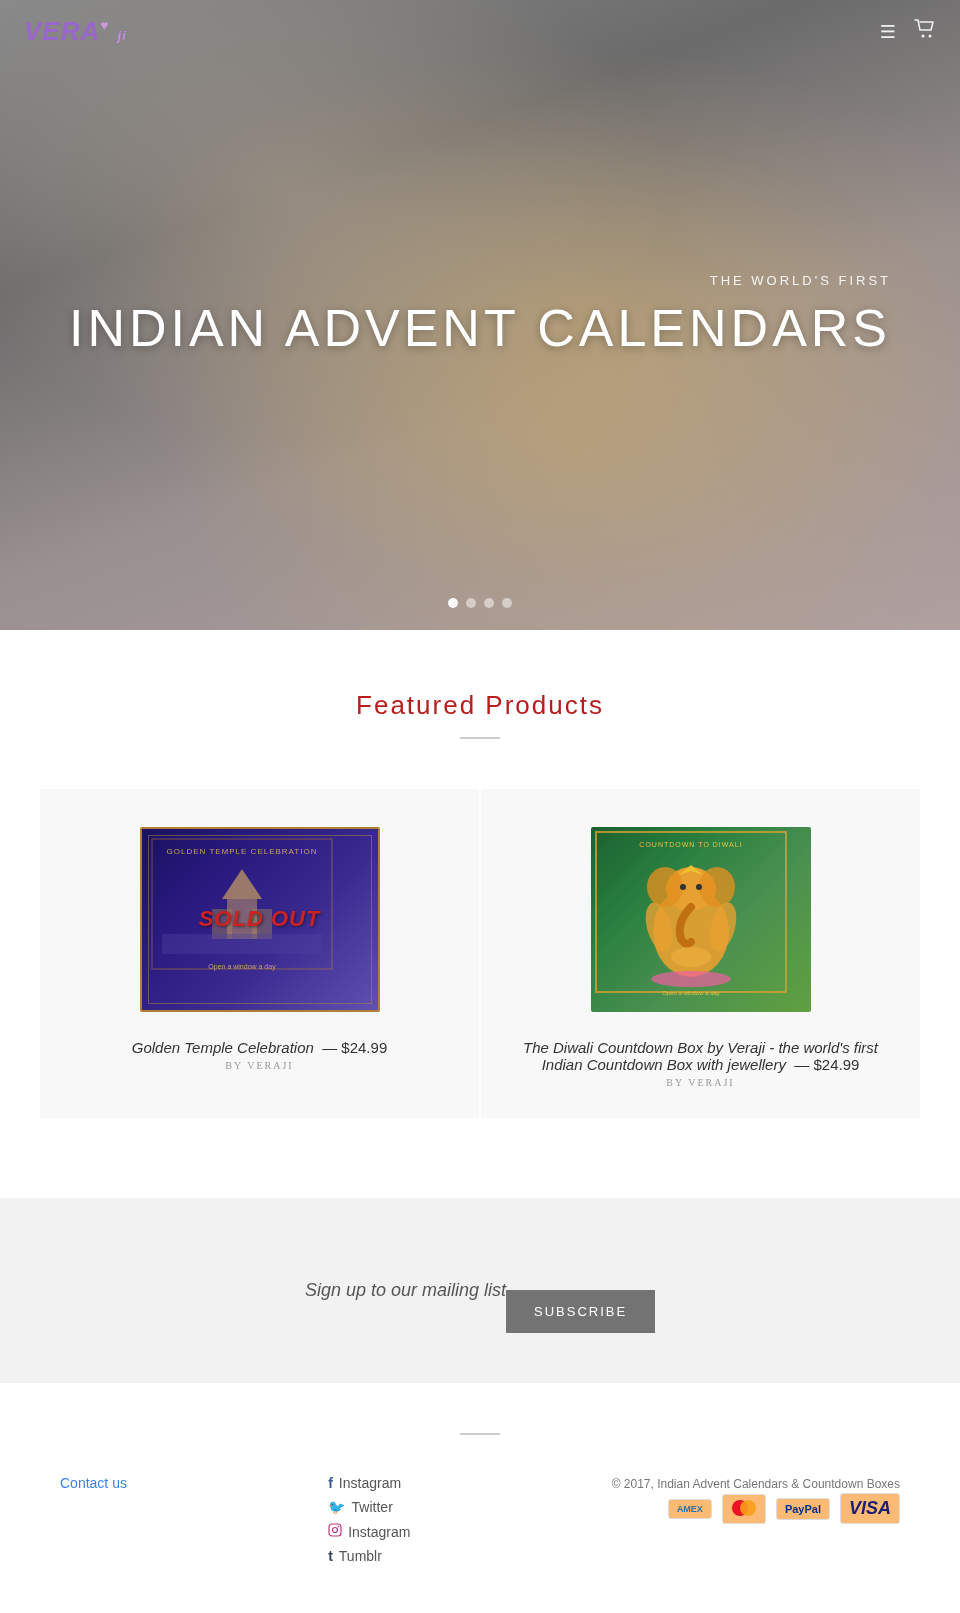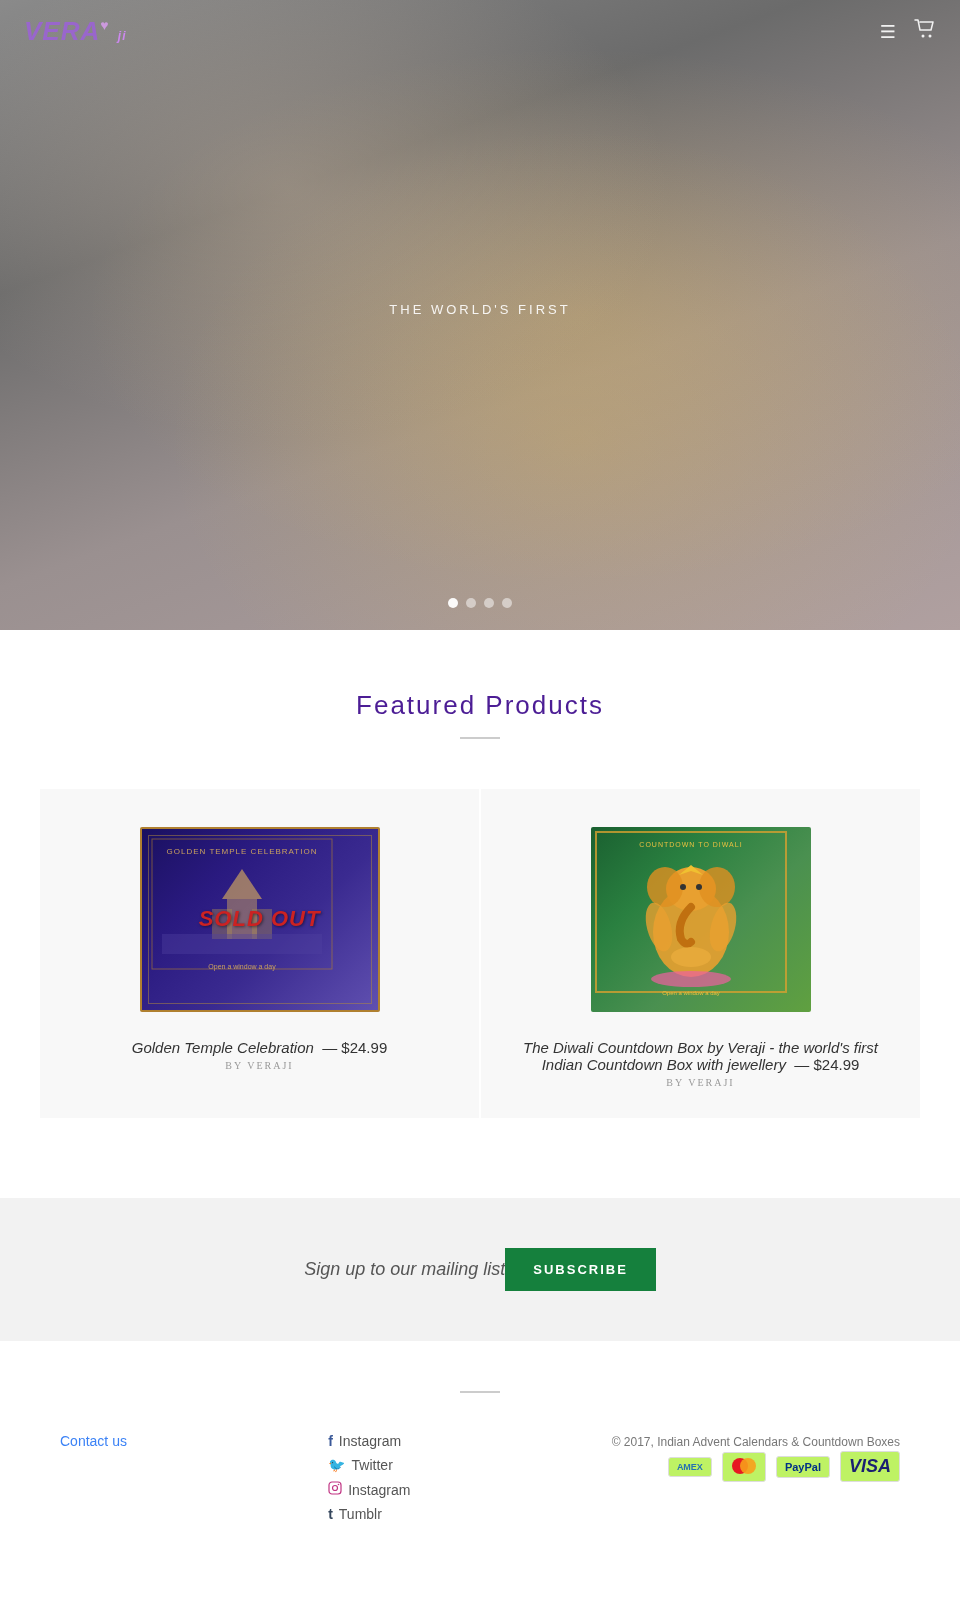--- a/index.html
+++ b/index.html
@@ -101,21 +101,21 @@
 
     
     .featured-section {
       padding: 60px 40px 80px;
       text-align: center;
     }
     .featured-title {
       font-size: 26px;
       font-weight: 400;
       letter-spacing: 2px;
-      color: #4c1d95;
+      color: #b91c1c;
       margin-bottom: 16px;
     }
     .featured-divider {
       width: 40px;
       height: 2px;
       background: #ccc;
       margin: 0 auto 50px;
     }
     .products-grid {
       display: grid;
@@ -207,29 +207,30 @@
       display: flex;
       align-items: center;
       justify-content: center;
     }
     .mailing-text {
       font-size: 18px;
       color: #555;
       font-style: italic;
     }
     .subscribe-btn {
-      background: #15803d;
+      background: #737373;
       color: #fff;
       border: none;
       padding: 14px 28px;
       font-size: 13px;
       letter-spacing: 2px;
       text-transform: uppercase;
       cursor: pointer;
-      font-weight: bold;
+      font-weight: normal;
+      margin-top: 42px;
     }
 
     
     .footer {
       background: #fff;
       padding: 50px 60px 40px;
     }
     .footer-divider {
       width: 40px;
       height: 2px;
@@ -271,41 +272,42 @@
       font-size: 12px;
       color: #777;
       line-height: 1.5;
     }
     .payment-icons {
       display: flex;
       gap: 10px;
       align-items: center;
     }
     .payment-icon {
-      background: #bef264;
+      background: #fdba74;
       border: 1px solid #ddd;
       border-radius: 3px;
       padding: 4px 8px;
       font-size: 11px;
       color: #555;
       font-weight: bold;
     }
     .payment-icon.mastercard { color: #e00; }
     .payment-icon.paypal { color: #003087; }
     .payment-icon.visa { color: #1a1f71; }
   </style>
 </head>
 <body>
 
 <div style="position:relative;">
   <div class="hero">
     <div class="hero-bg"></div>
     <div class="hero-person"></div>
     <div class="hero-text">
       <div class="hero-subtitle">THE WORLD'S FIRST</div>
+      <div class="hero-title">INDIAN ADVENT CALENDARS</div>
     </div>
     <div class="hero-dots">
       <div class="dot active"></div>
       <div class="dot"></div>
       <div class="dot"></div>
       <div class="dot"></div>
     </div>
   </div>
 
   <div class="header">

